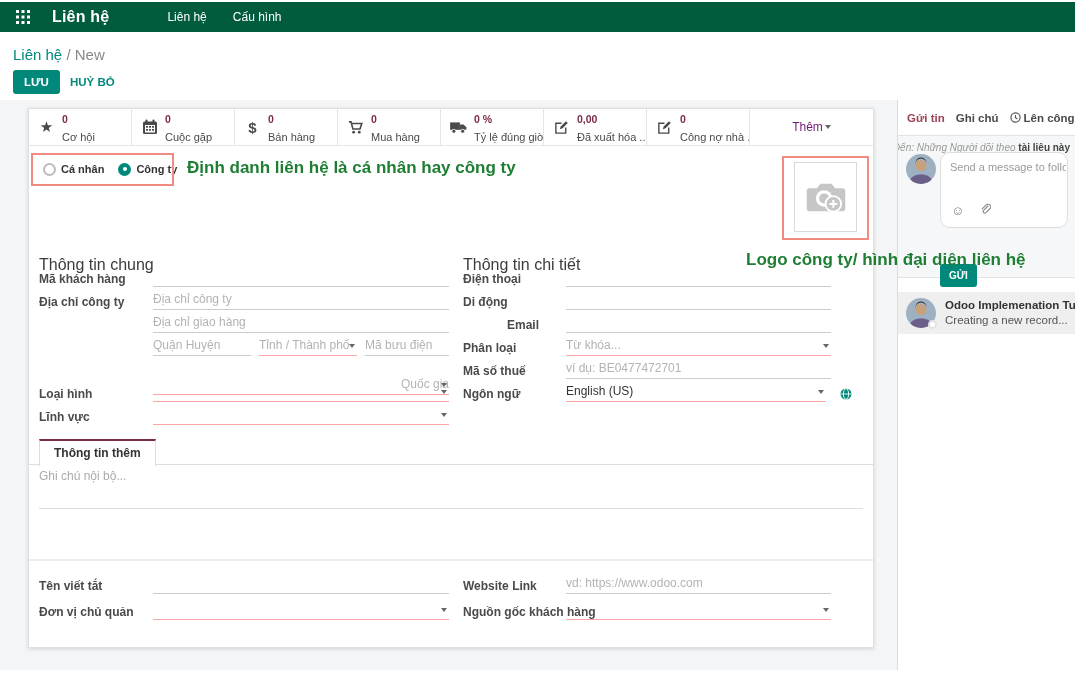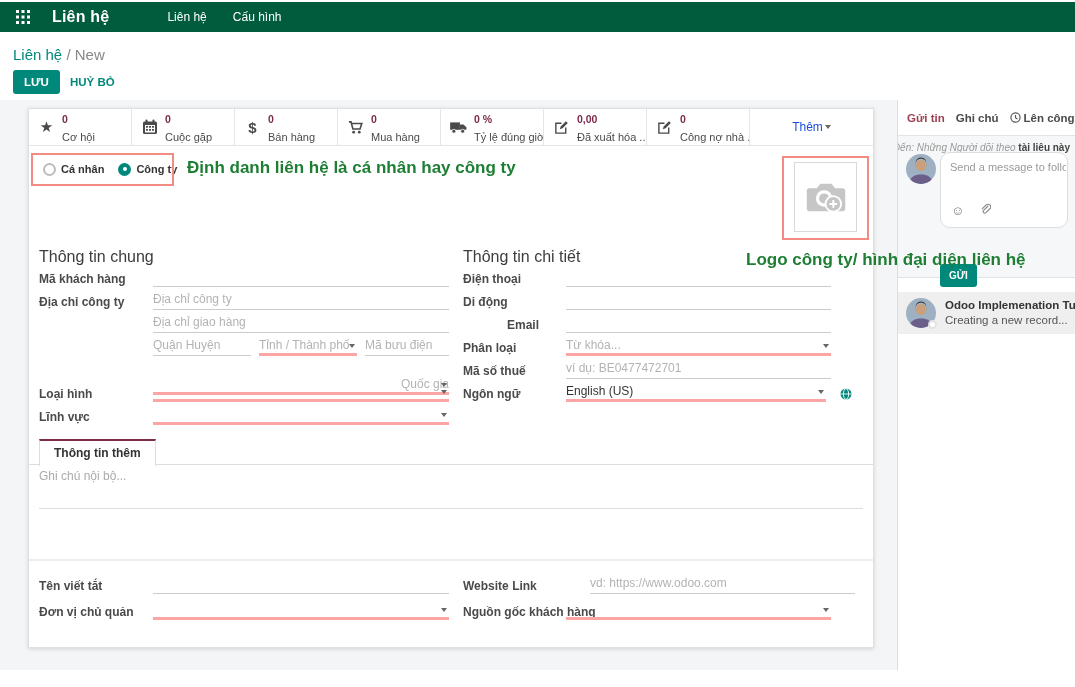--- a/index.html
+++ b/index.html
@@ -32,21 +32,21 @@
   
   .stat-row { position:absolute; top:0; left:0; right:0; height:37px; display:flex;
     border-bottom:1px solid #e6e6e6; }
   .stat-cell { width:103px; border-right:1px solid #e6e6e6; display:flex; align-items:center;
     padding-left:9px; gap:7px; cursor:pointer; overflow:hidden; }
   .stat-ic { width:17px; display:flex; justify-content:center; color:#4a4a4a; flex:none; }
   .stat-txt { line-height:1.15; white-space:nowrap; overflow:hidden; }
   .stat-val { font-size:10.5px; font-weight:700; color:#7c2b4d; }
   .stat-lbl { font-size:11px; color:#4a4a4a; }
   .stat-more { flex:1; display:flex; align-items:center; justify-content:center; gap:2px;
-    font-size:12px; color:#1d4ed8; cursor:pointer; }
+    font-size:12px; color:#701a75; cursor:pointer; }
   .glyph-star { font-size:15px; } .glyph-dollar { font-size:15px; font-weight:700; }
 
   .caret { display:inline-block; width:0; height:0; border-left:3.5px solid transparent;
     border-right:3.5px solid transparent; border-top:4px solid #666; }
 
   
   .anno-red-box { position:absolute; border:2px solid #f28b82; background:transparent; pointer-events:none; z-index:5; }
   .radio-row { position:absolute; top:52px; left:14px; display:flex; gap:14px; align-items:center; height:16px; }
   .radio-opt { display:flex; align-items:center; gap:5px; cursor:pointer; }
   .radio { width:13px; height:13px; border-radius:50%; border:2px solid #bdbdbd; background:#fff; position:relative; flex:none; }
@@ -60,26 +60,26 @@
   .name-input { position:absolute; left:10px; top:76px; width:228px; border:none;
     border-bottom:1px solid #777; font-size:26px; color:#333; padding:0 0 7px;
     background:transparent; outline:none; font-family:"Liberation Sans",sans-serif; }
   .name-input::placeholder { color:#c0c0c0; }
 
   
   .photo-box { position:absolute; left:765px; top:53px; width:63px; height:70px;
     border:1px solid #d9d9d9; display:flex; align-items:center; justify-content:center; cursor:pointer; background:#fff; }
 
   
-  .sec-title { position:absolute; font-size:16px; color:#3c3c3c; }
+  .sec-title { position:absolute; font-size:16px; color:#3c3c3c;margin-top:8px; }
   .flabel { position:absolute; font-size:12px; font-weight:700; color:#4a4a4a; white-space:nowrap; }
   .finput { position:absolute; border:none; border-bottom:1px solid #ccc; font-size:12px; color:#333;
     background:transparent; outline:none; padding:0 0 4px; height:18px; font-family:"Liberation Sans",sans-serif; }
   .finput::placeholder { color:#b3b3b3; }
-  .fsel { position:absolute; border-bottom:3px solid #fca5a5; font-size:12px; color:#333; height:18px; cursor:pointer; }
+  .fsel { position:absolute; border-bottom:1px solid #fca5a5; font-size:12px; color:#333; height:18px; cursor:pointer; }
   .fsel .ph { color:#b3b3b3; }
   .fsel .caret { position:absolute; right:2px; top:6px; }
   .globe { position:absolute; }
 
   
   .tab-strip { position:absolute; left:0; right:0; top:330px; height:26px; border-bottom:1px solid #ddd; }
   .tab-active { position:absolute; left:10px; top:0; height:27px; background:#fff;
     border:1px solid #ddd; border-top:2px solid #7c2b4d; border-bottom:none; padding:0 14px;
     line-height:24px; font-size:12px; font-weight:700; color:#333; cursor:pointer; }
   .notes-area { position:absolute; left:10px; top:360px; width:824px; height:40px; border:none;
@@ -322,21 +322,21 @@
 
       <div class="hr-sep"></div>
 
       <div class="flabel" style="left:10px; top:470px;">Tên viết tắt</div>
       <input class="finput" style="left: 124px; top: 467px; width: 296px;">
       <div class="flabel" style="left:10px; top:496px;">Đơn vị chủ quản</div>
       <div class="fsel" style="left:124px; top:493px; width:296px;">
         <span class="caret"></span>
       </div>
       <div class="flabel" style="left:434px; top:470px;">Website Link</div>
-      <input class="finput" style="left: 561px; top: 467px; width: 265px;" placeholder="vd: https://www.odoo.com">
+      <input class="finput" style="left: 537px; top: 467px; width: 265px;" placeholder="vd: https://www.odoo.com">
       <div class="flabel" style="left:434px; top:496px;">Nguồn gốc khách hàng</div>
       <div class="fsel" style="left:537px; top:493px; width:265px;">
         <span class="caret"></span>
       </div>
 
     </div>
   </div>
 
   <div class="anno-green abs" style="left:746px; top:250px; font-size:17px;">Logo công ty/ hình đại diện liên hệ</div>
 

